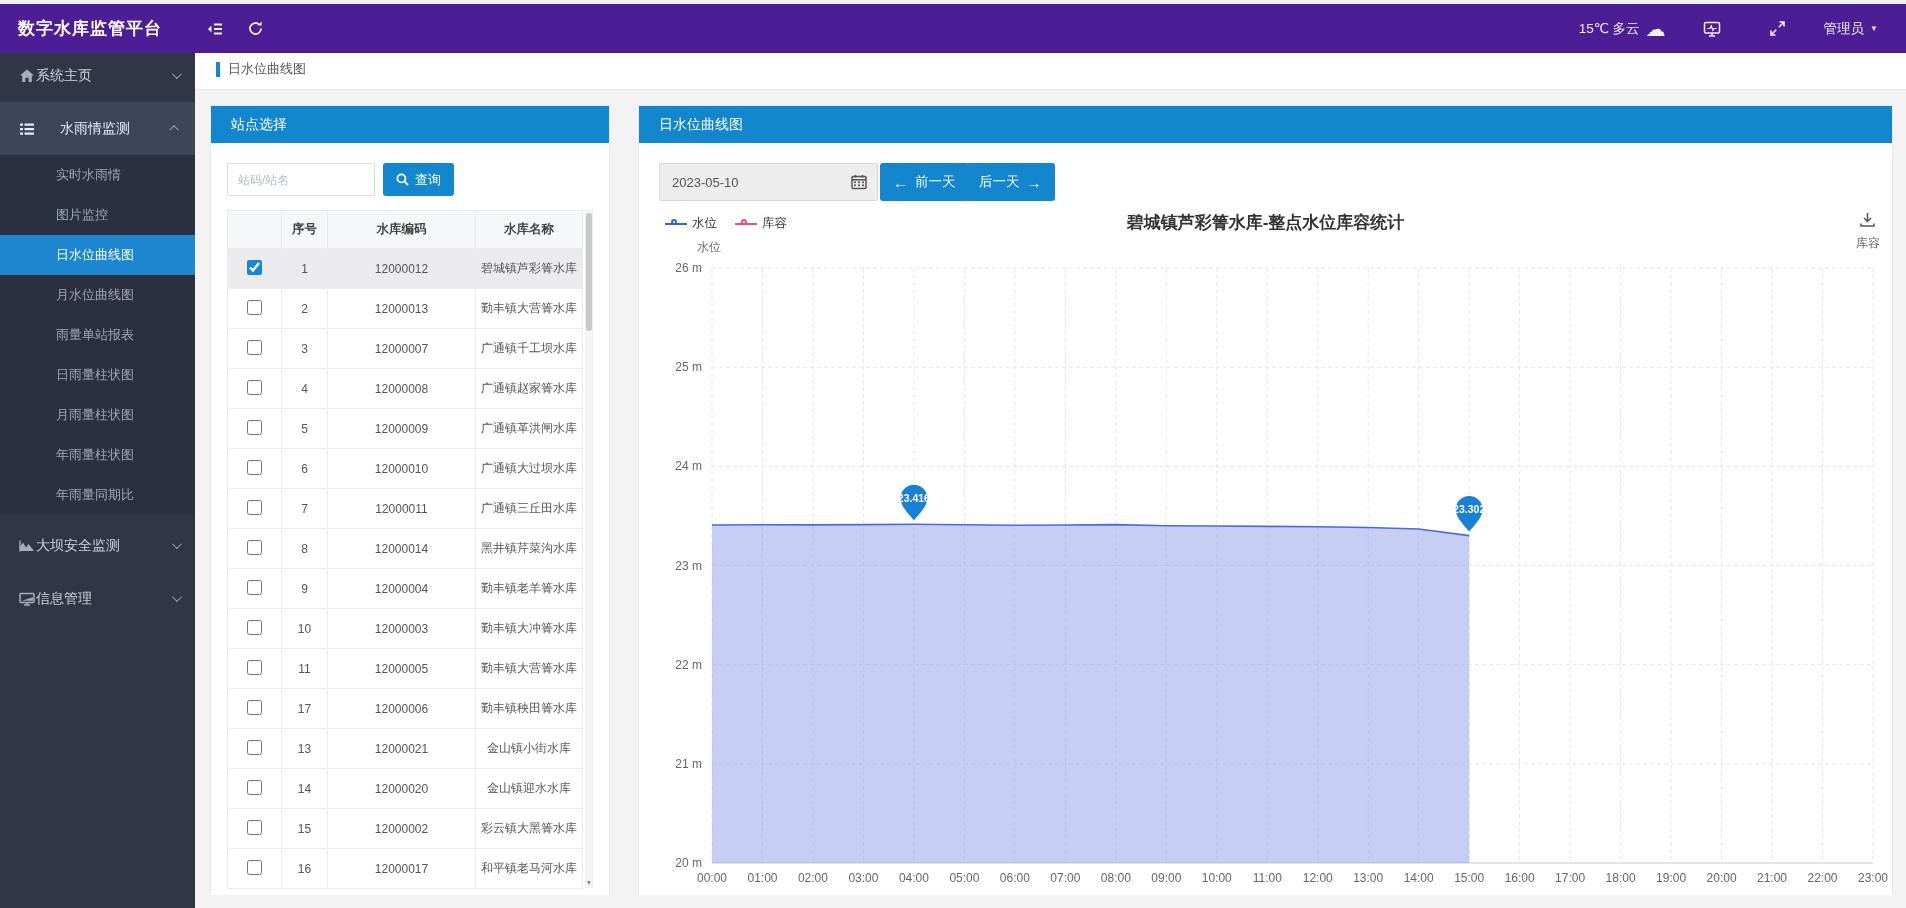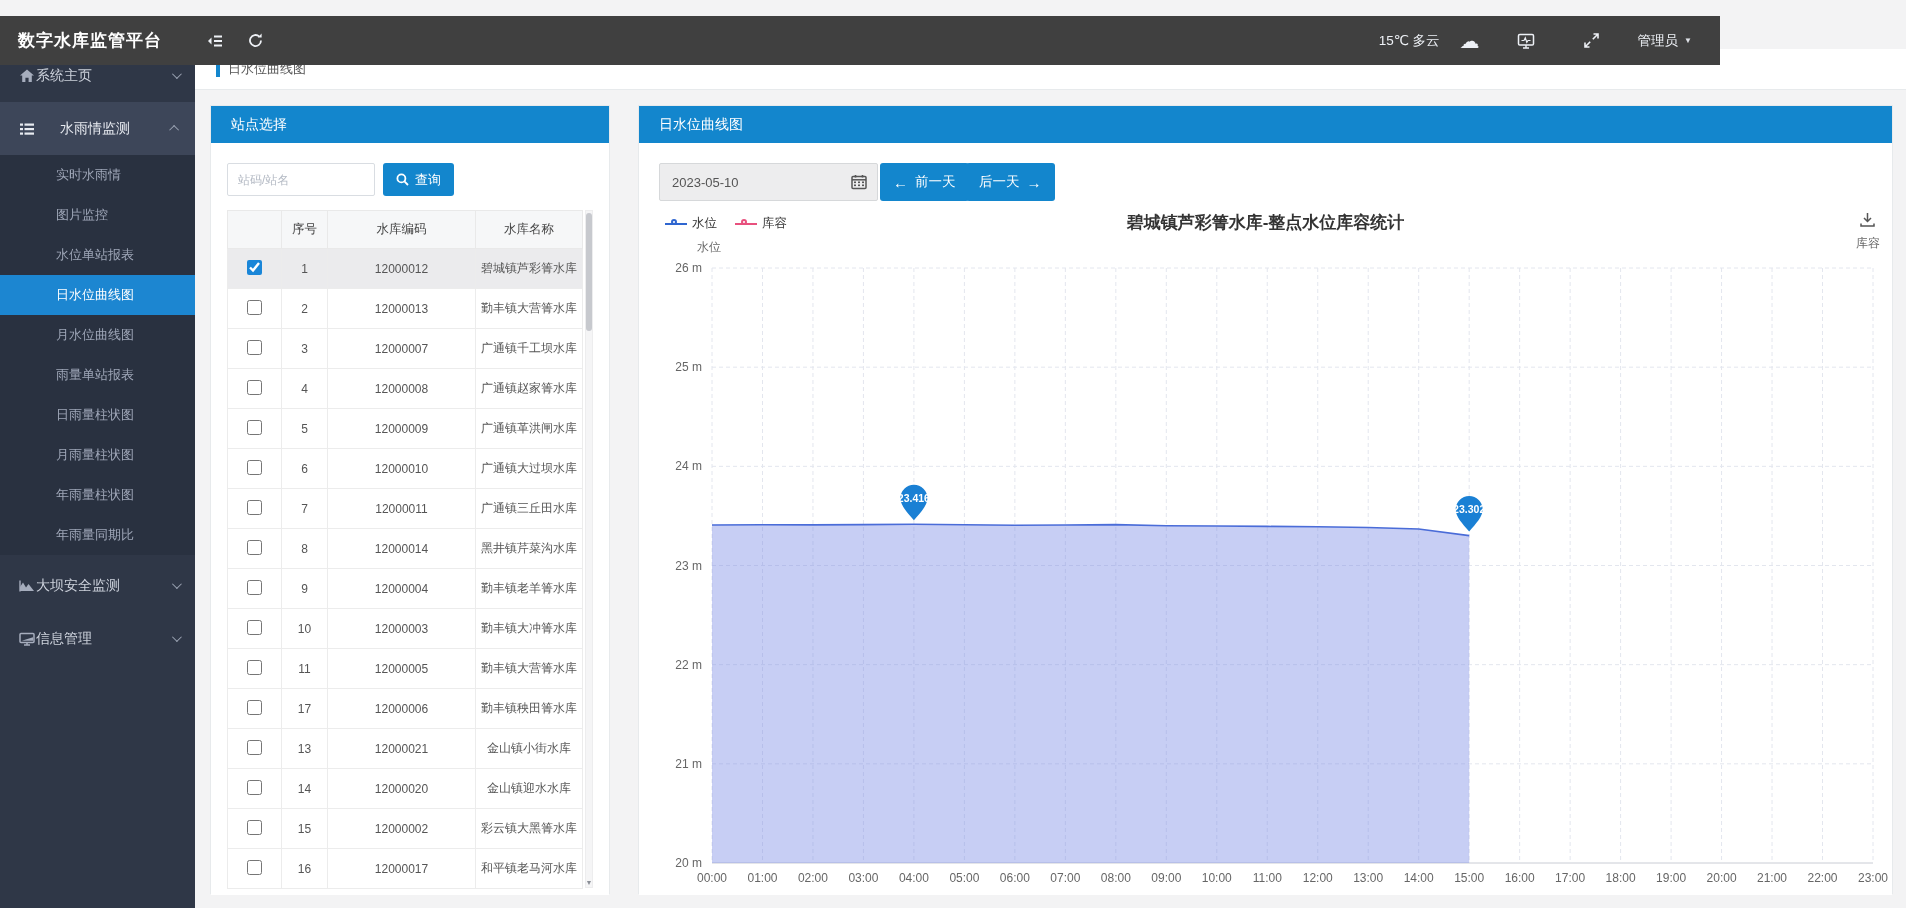--- a/index.html
+++ b/index.html
@@ -1,26 +1,26 @@
 <!DOCTYPE html>
 <html><head>
 <meta charset="utf-8">
 <style>
   * { margin:0; padding:0; box-sizing:border-box; }
   html,body { width:1906px; height:908px; overflow:hidden; background:#f3f3f4;
     font-family:"Liberation Sans","DejaVu Sans",sans-serif; }
 
   
-  .topbar { position:absolute; left:0; top:16px; width:1720px; height:49px; background:#404040; z-index:30;
+  .topbar { position:absolute; left:0; top:4px; width:1906px; height:49px; background:#4c1d95; z-index:30;
     display:flex; align-items:center; }
   .logo { width:195px; height:49px; line-height:49px; padding-left:18px; color:#fff;
     font-size:17px; font-weight:bold; letter-spacing:1px; }
   .tb-icon { width:40px; height:49px; display:flex; align-items:center; justify-content:center; cursor:pointer; }
   .tb-right { margin-left:auto; display:flex; align-items:center; gap:26px; padding-right:28px; color:#eef1f6; }
-  .weather { display:flex; align-items:center; gap:20px; font-size:13.5px; }
+  .weather { display:flex; align-items:center; gap:6px; font-size:13.5px; }
   .userbox { display:flex; align-items:center; gap:6px; font-size:13.5px; cursor:pointer; }
   .caret { font-size:8px; color:#dfe2e8; }
 
   
   .sidebar { position:absolute; left:0; top:49px; width:195px; height:859px; background:#2f3747; z-index:20; }
   .menu-item { height:53px; display:flex; align-items:center; padding:0 16px 0 18px; cursor:pointer;
     color:#cdd2dc; font-size:14px; }
   .menu-item .mi-label { }
   .menu-item.expanded { background:#3d4659; color:#e8ebf1;gap:24px; }
   .mi-icon { width:18px; height:18px; display:flex; align-items:center; justify-content:center; color:#a6adbd; }
@@ -46,21 +46,21 @@
   .panel.station { left:15px; top:56px; width:400px; height:789px; }
   .search-input { position:absolute; left:16px; top:20px; width:148px; height:33px; border:1px solid #d9dde2;
     border-radius:2px; padding:0 10px; font-size:12px; color:#555; outline:none;
     font-family:"Liberation Sans","DejaVu Sans",sans-serif; }
   .search-input::placeholder { color:#b4bac4; }
   .search-btn { position:absolute; left:172px; top:20px; height:33px; padding:0 13px; background:#1386cd;
     border:none; border-radius:3px; color:#fff; font-size:13px; cursor:pointer;
     display:flex; align-items:center; gap:6px; font-family:"Liberation Sans","DejaVu Sans",sans-serif; }
   .station-table { position:absolute; left:16px; top:67px; width:355px; border-collapse:collapse; table-layout:fixed; }
   .station-table th { height:38px; background:#f6f7f8; border:1px solid #e9e9e9; font-size:12.5px; color:#444;
-    font-weight:normal; }
+    font-weight:bold; }
   .station-table td { height:40px; border:1px solid #ececec; font-size:12px; color:#555; text-align:center;
     white-space:nowrap; overflow:hidden; padding:0 1px; }
   .station-table tr.sel td { background:#ebebed; }
   .station-table input[type=checkbox] { width:15px; height:15px; accent-color:#1a86d8; cursor:pointer; }
   .tbl-scroll { position:absolute; left:374px; top:67px; width:8px; height:678px; background:#f5f5f6;
     border:1px solid #ededee; }
   .tbl-thumb { position:absolute; left:0px; top:2px; width:6px; height:118px; background:#c7c9ce; border-radius:3px; }
   .tbl-arrow { position:absolute; left:-1px; bottom:1px; width:8px; text-align:center; font-size:7px; color:#8b8f97; }
 
   
@@ -153,21 +153,20 @@
           <rect x="5.5" y="11.5" width="9.5" height="2.2"></rect>
         </svg>
     </span>
     <span class="mi-label">水雨情监测</span>
     <span class="chev up"></span>
   </div>
 
   <div class="submenu" id="submenu">
       <div class="sub-item">实时水雨情</div>
       <div class="sub-item">图片监控</div>
-      <div class="sub-item">水位单站报表</div>
       <div class="sub-item active">日水位曲线图</div>
       <div class="sub-item">月水位曲线图</div>
       <div class="sub-item">雨量单站报表</div>
       <div class="sub-item">日雨量柱状图</div>
       <div class="sub-item">月雨量柱状图</div>
       <div class="sub-item">年雨量柱状图</div>
       <div class="sub-item">年雨量同期比</div>
     </div>
 
   <div class="menu-item" style="margin-top:4px;">

